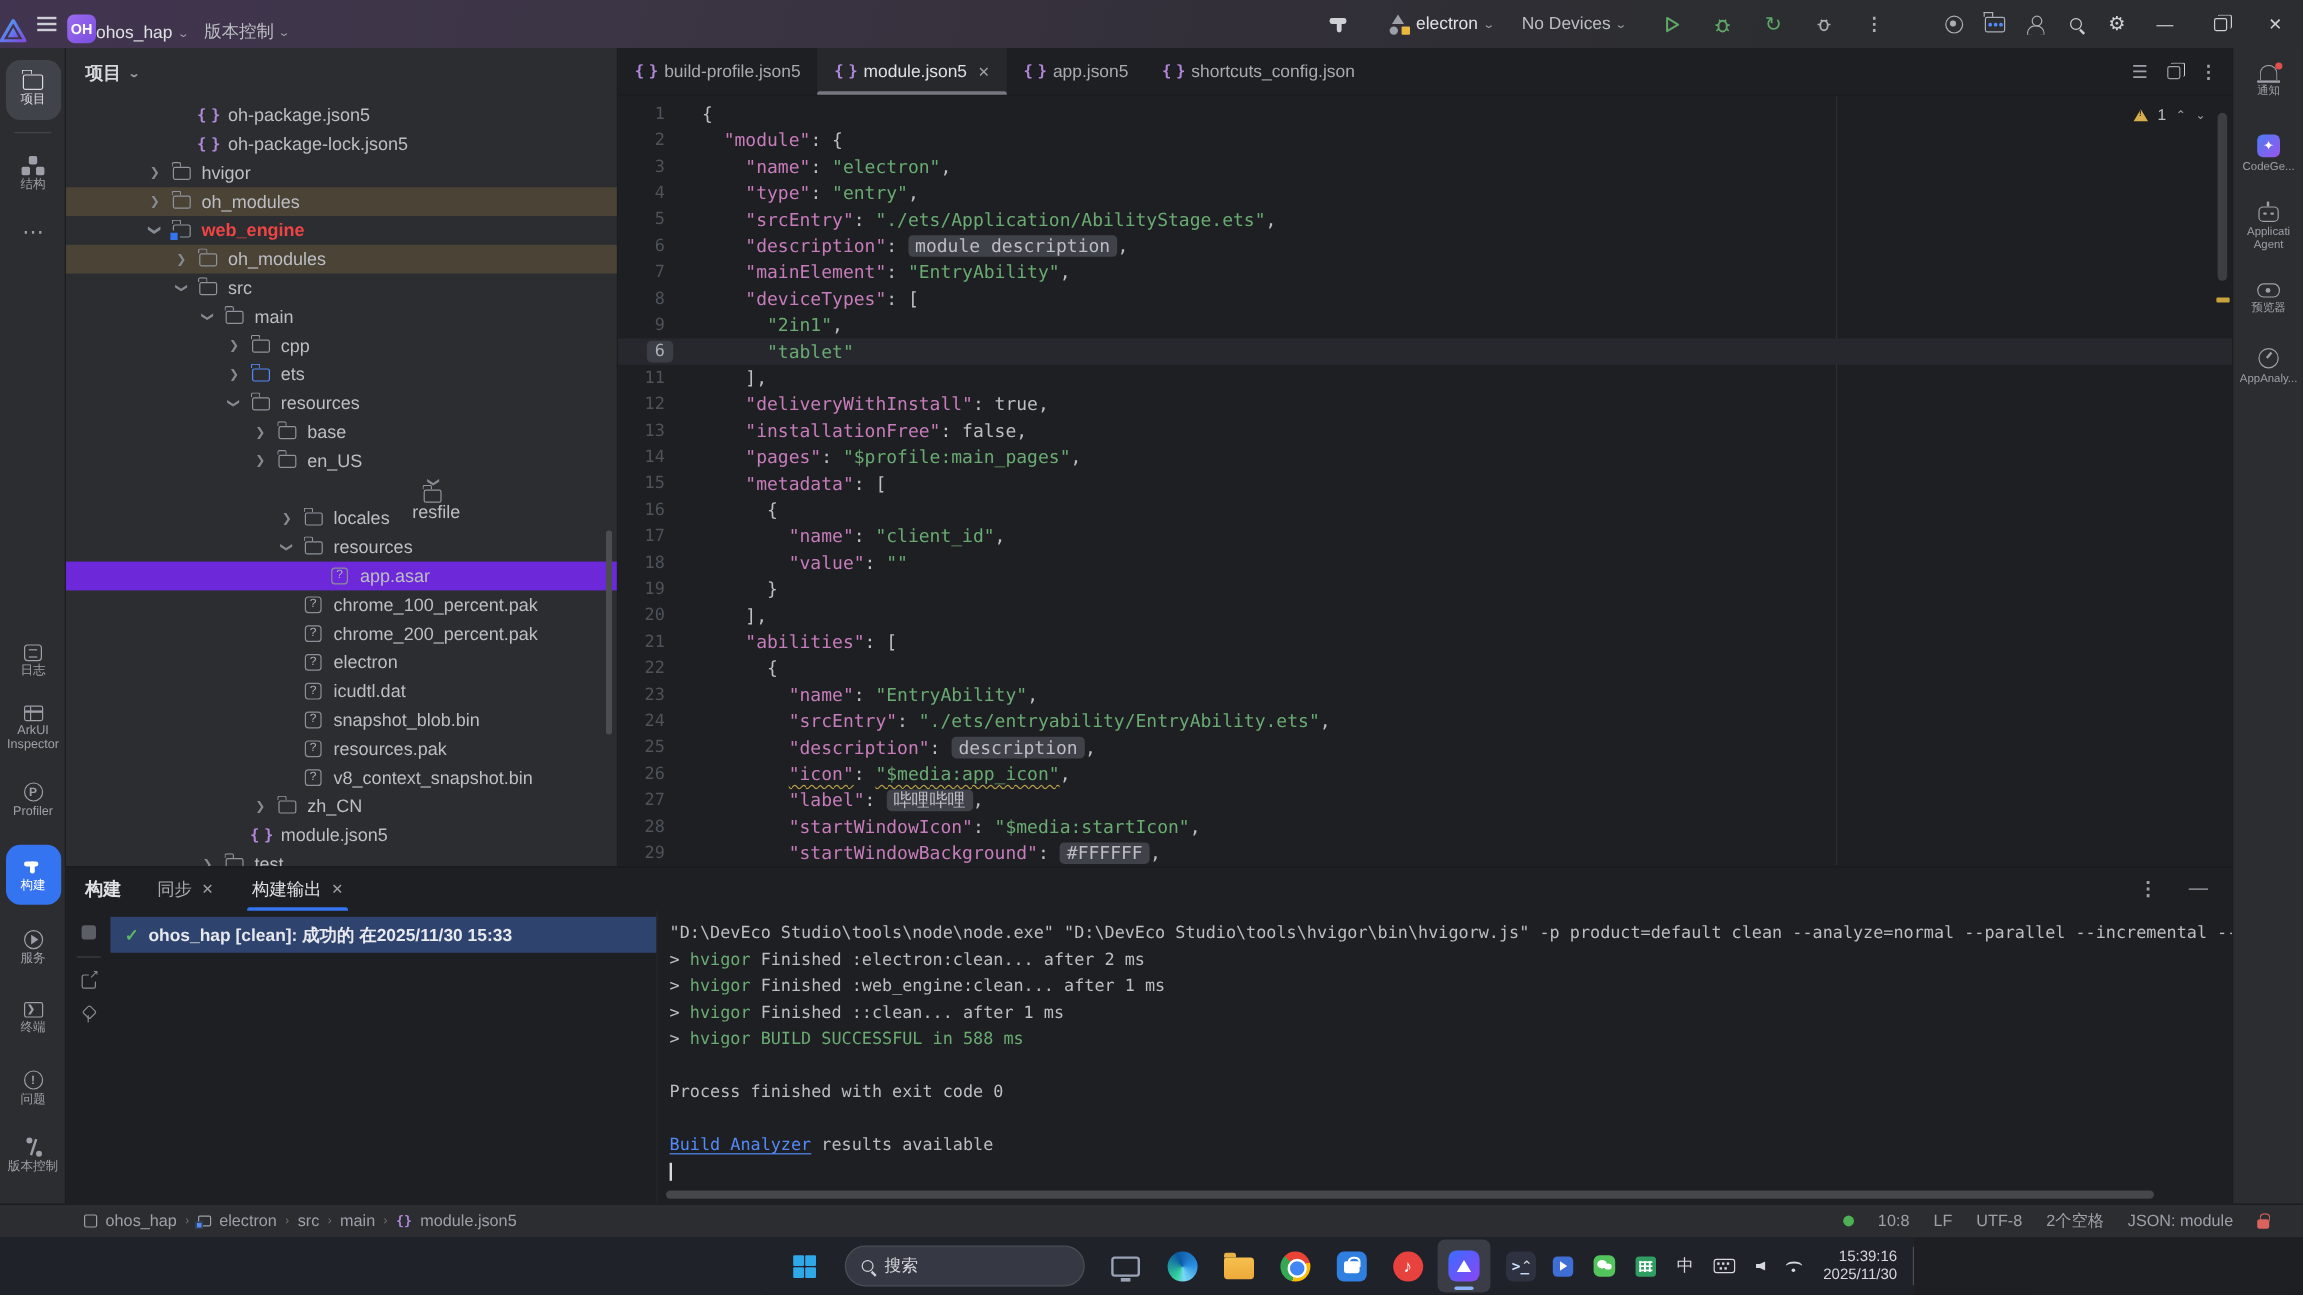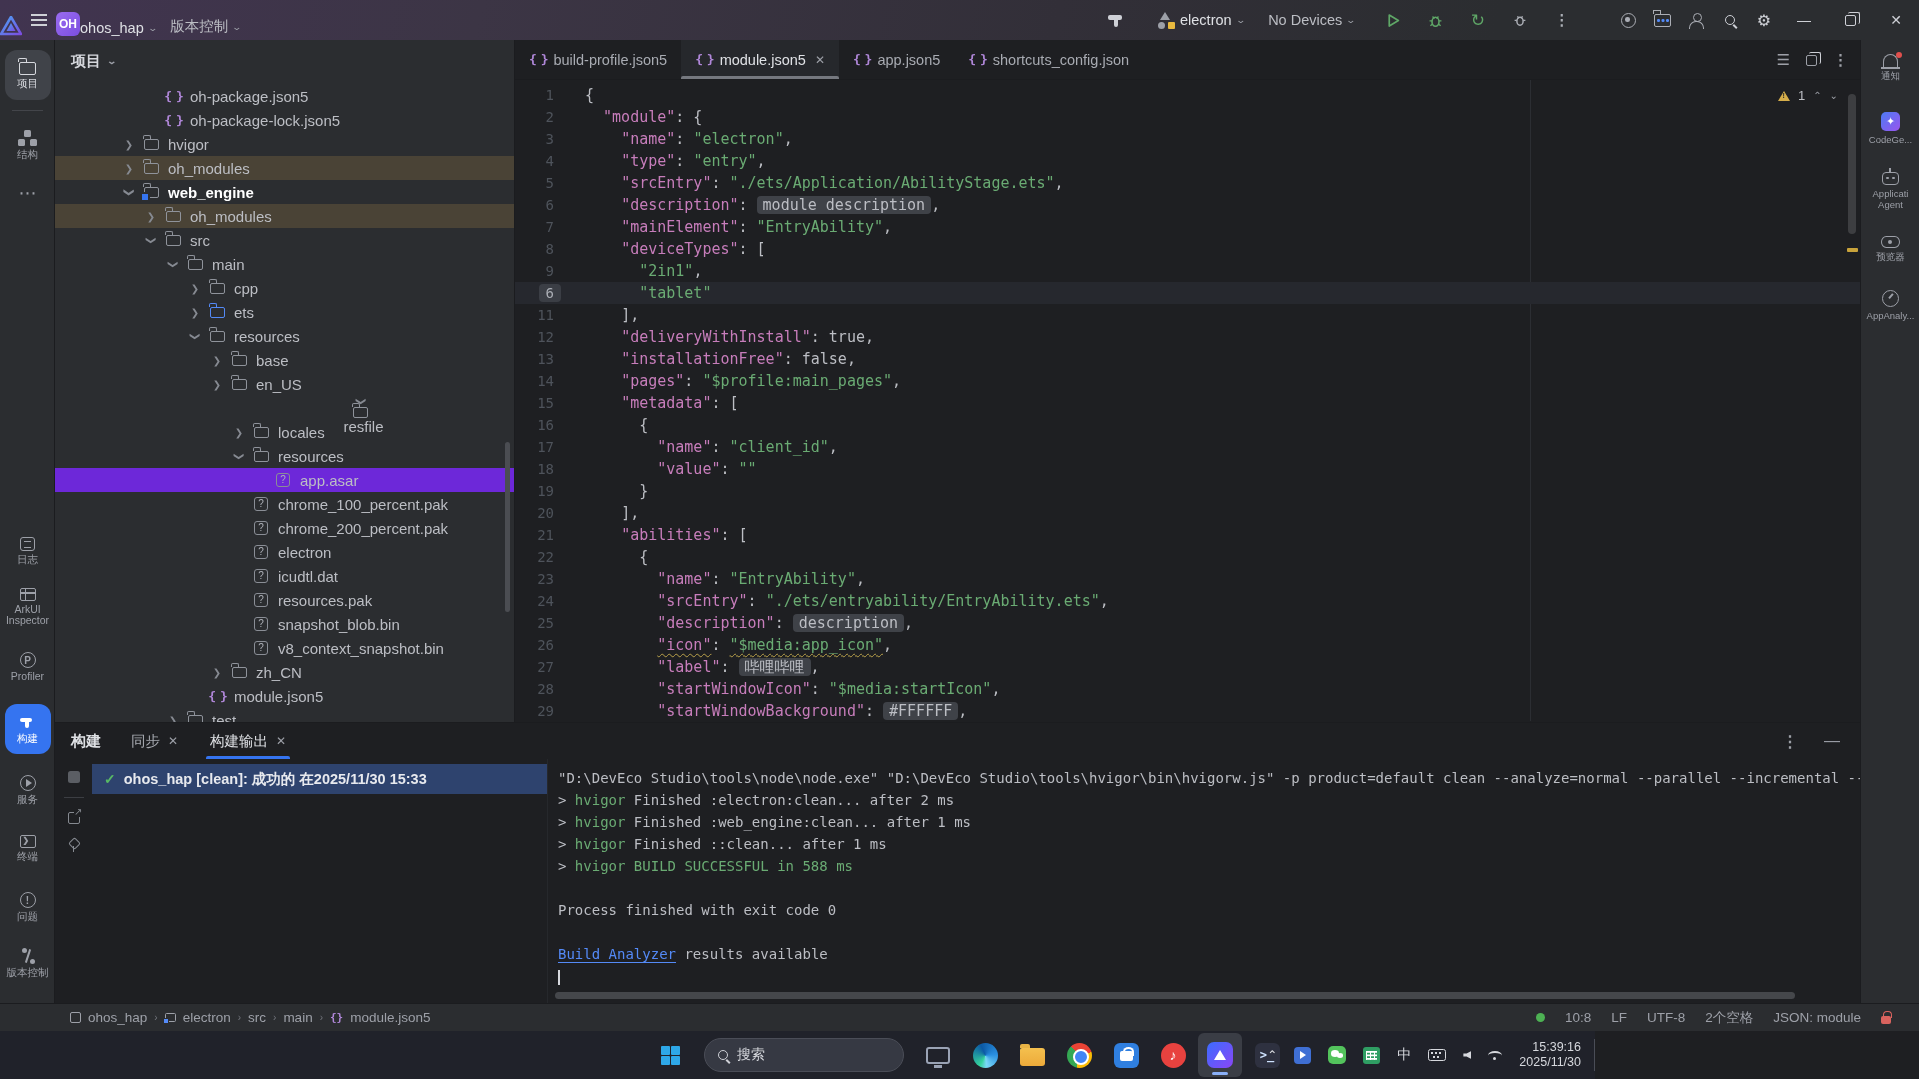--- a/index.html
+++ b/index.html
@@ -64,21 +64,21 @@
   #projpanel{position:absolute;left:55px;top:40px;width:460px;height:682px;background:#2b2d30;border-right:1px solid #1b1c1f;overflow:hidden}
   #projhead{height:42px;display:flex;align-items:center;gap:7px;padding-left:16px;font-size:15px;color:#d5d7dc;font-weight:bold}
   #tree{position:absolute;left:0;top:44px;width:460px}
   .trow{height:24px;display:flex;align-items:center;font-size:15px;color:#bcbec4;white-space:nowrap}
   .trow.excl{background:#4a4336}
   .trow.sel{background:#6d28d9}
   .trow .tchev{width:22px;flex:none;text-align:center;font-size:10px;color:#868a92}
   .trow .tchev.open{transform:rotate(90deg)}
   .trow .tchev::after{content:"❯"}
   .trow .icwrap{width:22px;flex:none;display:flex;justify-content:center}
-  .trow.bold{color:#ffffff;font-weight:bold}
+  .trow.bold{color:#ef4444;font-weight:bold}
   .icf{position:relative;width:15px;height:11px;border:1.6px solid #8f939b;border-radius:2px}
   .icf::before{content:"";position:absolute;top:-4.6px;left:-1.6px;width:6px;height:3px;border:1.6px solid #8f939b;border-bottom:none;border-radius:2px 2px 0 0}
   .icf.blue,.icf.blue::before{border-color:#548af7}
   .icf.module::after{content:"";position:absolute;left:-5px;bottom:-5px;width:6px;height:6px;background:#3574f0;border:2px solid #2b2d30;border-radius:1px}
   .icj{color:#b087d9;font:bold 13px "DejaVu Sans Mono",monospace}
   .icj::after{content:"{ }";letter-spacing:-2px}
   .icq{width:14px;height:14px;border:1.5px solid #8a8e96;border-radius:3px;color:#aeb1b8;font-size:10px;line-height:12px;text-align:center}
   .icq::after{content:"?"}
   #treebar{position:absolute;left:450px;top:402px;width:5px;height:170px;border-radius:3px;background:#4b4d52}
   
@@ -513,28 +513,28 @@
         <span class="icwrap">
           <span class="icq"></span>
         </span>
         <span class="tlabel" style="margin-left: 6px;">icudtl.dat</span>
       </div>
       <div class="trow" style="padding-left: 173px;">
         <span class="tchev" style="visibility: hidden;"></span>
         <span class="icwrap">
           <span class="icq"></span>
         </span>
+        <span class="tlabel" style="margin-left: 6px;">snapshot_blob.bin</span>
+      </div>
+      <div class="trow" style="padding-left: 173px;">
+        <span class="tchev" style="visibility: hidden;"></span>
+        <span class="icwrap">
+          <span class="icq"></span>
+        </span>
         <span class="tlabel" style="margin-left: 6px;">resources.pak</span>
-      </div>
-      <div class="trow" style="padding-left: 173px;">
-        <span class="tchev" style="visibility: hidden;"></span>
-        <span class="icwrap">
-          <span class="icq"></span>
-        </span>
-        <span class="tlabel" style="margin-left: 6px;">snapshot_blob.bin</span>
       </div>
       <div class="trow" style="padding-left: 173px;">
         <span class="tchev" style="visibility: hidden;"></span>
         <span class="icwrap">
           <span class="icq"></span>
         </span>
         <span class="tlabel" style="margin-left: 6px;">v8_context_snapshot.bin</span>
       </div>
       <div class="trow" style="padding-left: 151px;">
         <span class="tchev"></span>

